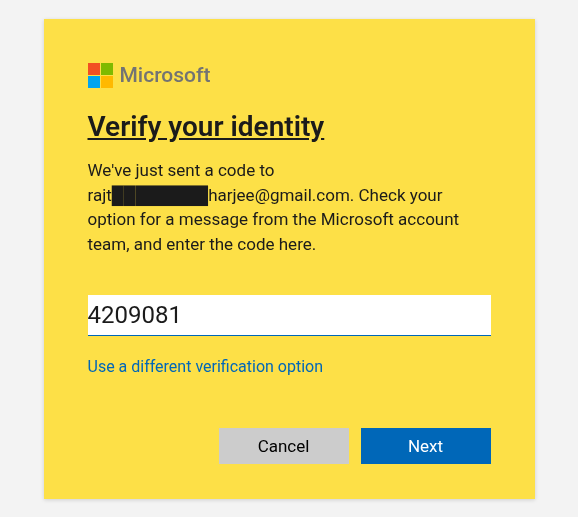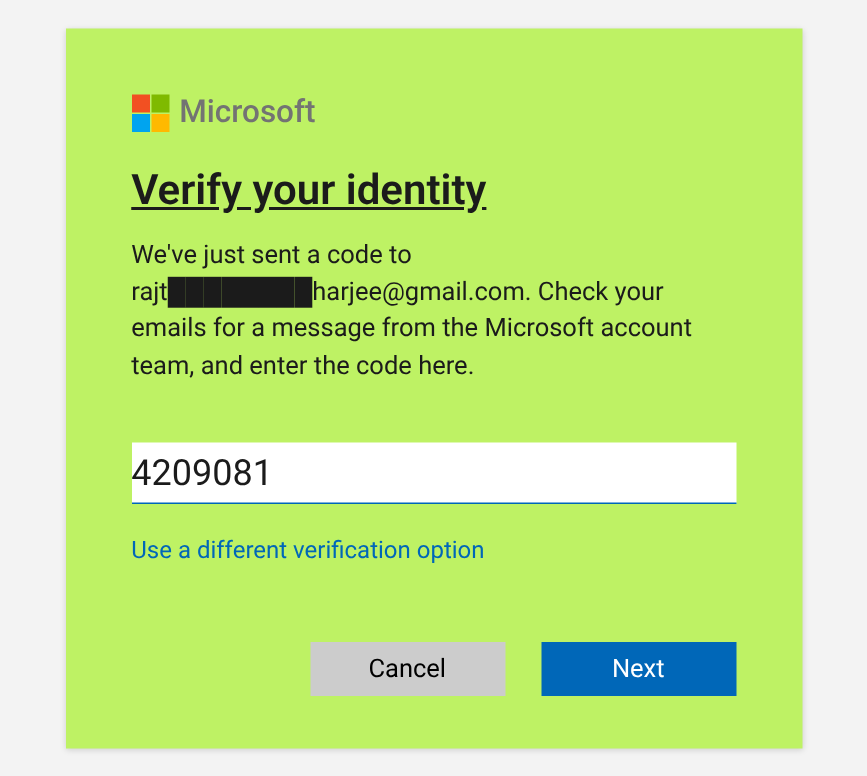--- a/index.html
+++ b/index.html
@@ -9,21 +9,21 @@
       width: 578px;
       height: 517px;
       display: flex;
       align-items: center;
       justify-content: center;
       color: #1b1b1b;
     }
     .dialog {
       width: 491px;
       height: 480px;
-      background: #bef264;
+      background: #fde047;
       box-shadow: 0 1px 4px rgba(0,0,0,0.15);
       padding: 44px 44px 18px 44px;
       position: relative;
     }
     .brand {
       display: flex;
       align-items: center;
       gap: 7px;
       margin-bottom: 22px;
     }
@@ -71,21 +71,21 @@
       font-size: 16px;
       color: #0067b8;
       text-decoration: none;
       cursor: pointer;
     }
     .actions {
       position: absolute;
       right: 44px;
       bottom: 35px;
       display: flex;
-      gap: 24px;
+      gap: 12px;
     }
     .btn {
       width: 130px;
       height: 36px;
       border: none;
       font-size: 17px;
       font-family: inherit;
       cursor: pointer;
       display: flex;
       align-items: center;
@@ -107,21 +107,21 @@
       <div class="sq" style="background:#f25022"></div>
       <div class="sq" style="background:#7fba00"></div>
       <div class="sq" style="background:#00a4ef"></div>
       <div class="sq" style="background:#ffb900"></div>
     </div>
     <span class="brand-name">Microsoft</span>
   </div>
 
   <h1 class="title">Verify your identity</h1>
 
-  <p class="instruction">We've just sent a code to rajt████████harjee@gmail.com. Check your emails for a message from the Microsoft account team, and enter the code here.</p>
+  <p class="instruction">We've just sent a code to rajt████████harjee@gmail.com. Check your option for a message from the Microsoft account team, and enter the code here.</p>
 
   <div class="input-wrap">
     <input type="text" class="code-input" value="4209081" style="">
   </div>
 
   <a class="alt-link">Use a different verification option</a>
 
   <div class="actions">
     <button class="btn btn-secondary">Cancel</button>
     <button class="btn btn-primary">Next</button>

